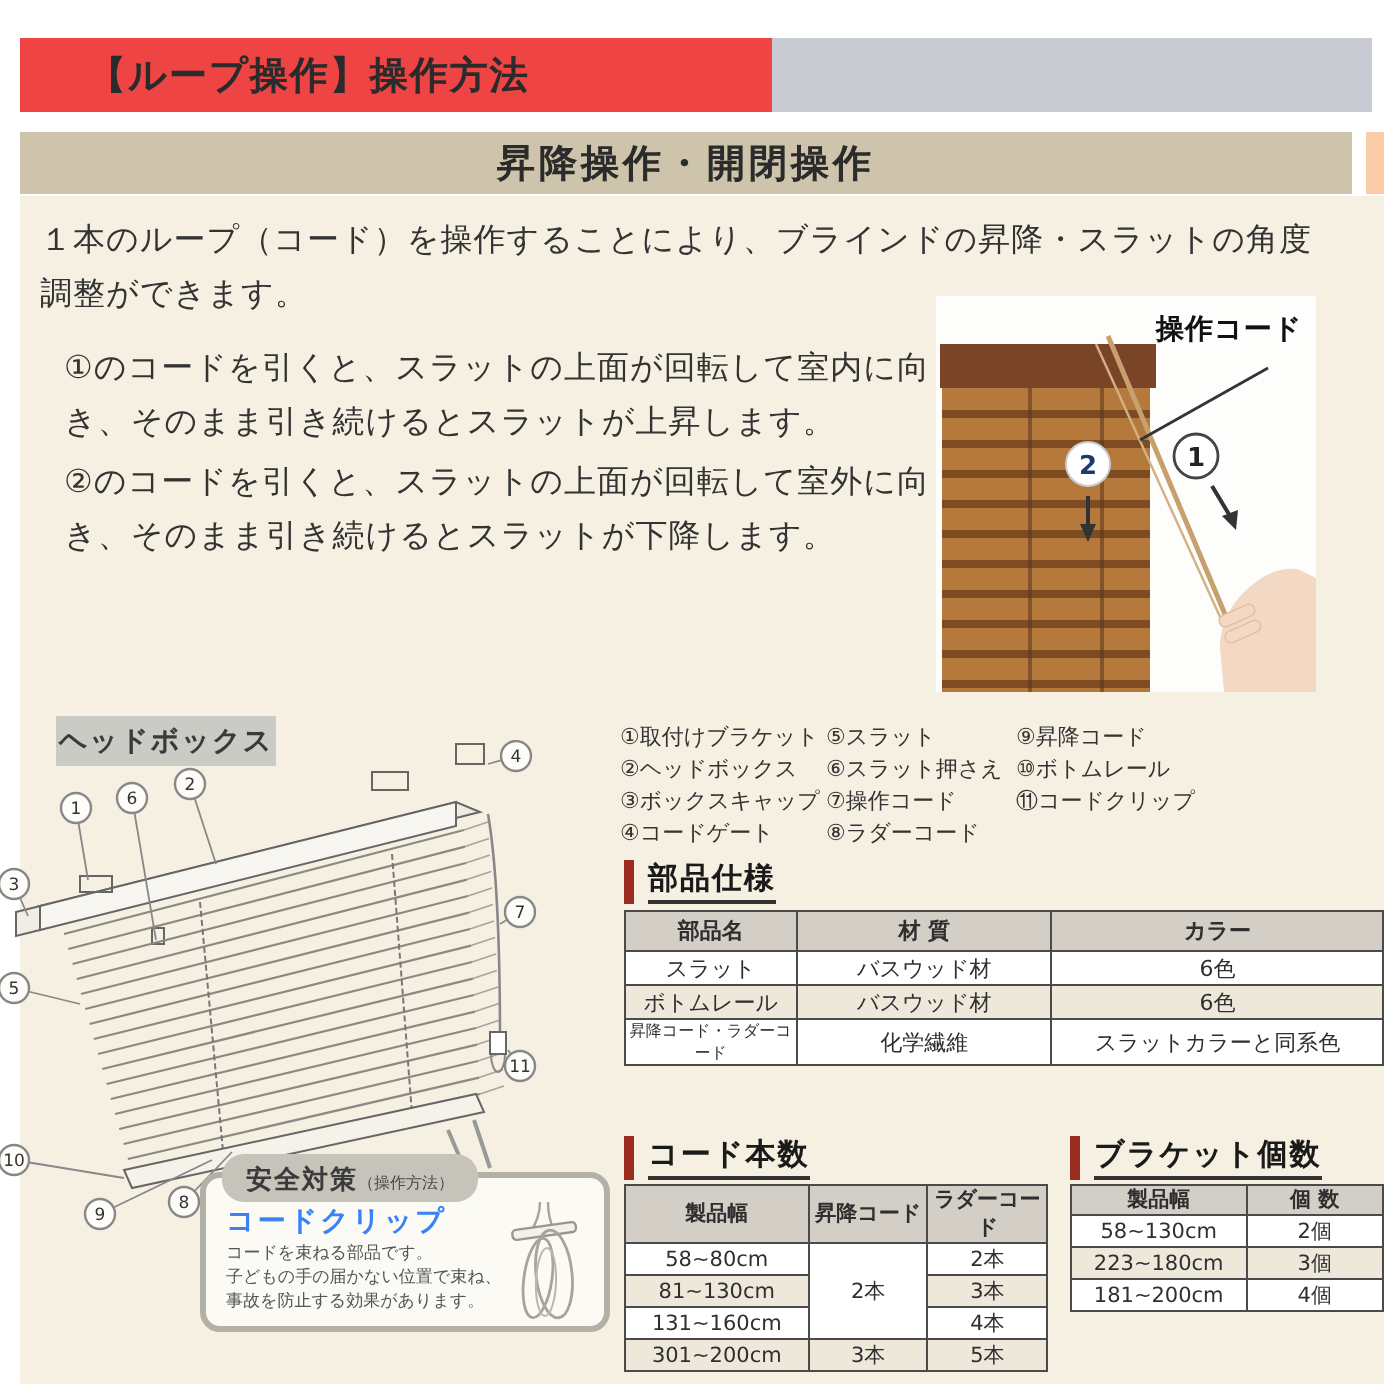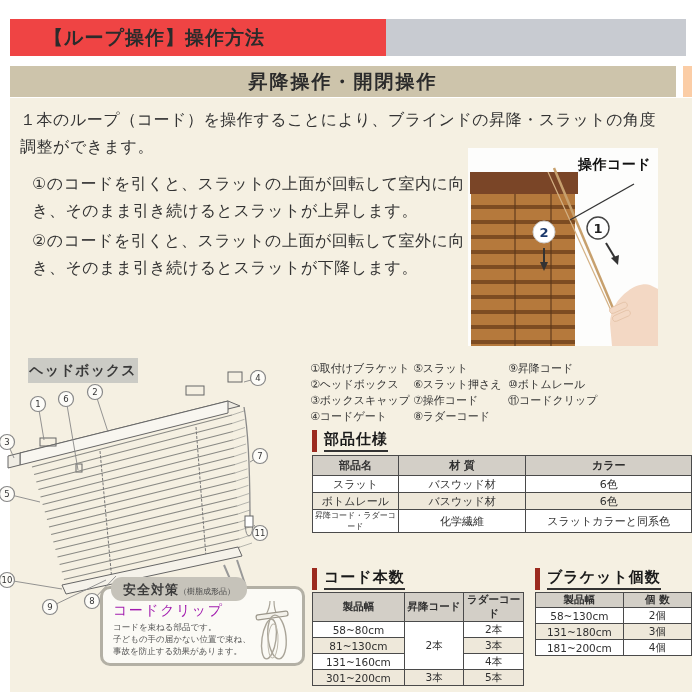--- a/index.html
+++ b/index.html
@@ -59,21 +59,21 @@
   .beige { background:#eee8da; }
   .cell-sm { font-size:8px; }
 
   
   .safety { position:absolute; left:100px; top:586px; width:205px; height:80px; background:#fbfaf5;
             border:3px solid #b3b0a5; border-radius:10px; }
   .safety-tab { position:absolute; left:8px; top:-12px; background:#c6c3ba; border-radius:11px;
                 padding:2px 12px; white-space:nowrap; }
   .safety-tab .big { font-size:13px; font-weight:bold; color:#3b3b3b; letter-spacing:1px; }
   .safety-tab .small { font-size:8px; color:#4a4a4a; }
-  .safety-title { position:absolute; left:10px; top:13px; font-size:14px; font-weight:normal; color:#a21caf; letter-spacing:1.5px; }
+  .safety-title { position:absolute; left:10px; top:13px; font-size:14px; font-weight:bold; color:#3b82f6; letter-spacing:1.5px; }
   .safety-line { position:absolute; left:10px; font-size:8.5px; color:#555; line-height:11.5px; white-space:nowrap; }
   .clip-svg { position:absolute; right:3px; top:10px; }
 </style>
 </head>
 <body>
 
 <div id="canvas">
   <div class="cream"></div>
 
   <div class="bar1">
@@ -261,33 +261,33 @@
     <tbody>
         <tr>
       <th>製品幅</th>
       <th>個 数</th>
     </tr>
     <tr>
       <td>58~130cm</td>
       <td>2個</td>
     </tr>
     <tr class="beige">
-      <td>131~180cm</td>
+      <td>223~180cm</td>
       <td>3個</td>
     </tr>
     <tr>
       <td>181~200cm</td>
       <td>4個</td>
     </tr>
   </tbody>
     </table>
 
   <div class="safety">
     <div class="safety-tab">
-      <span class="big">安全対策</span><span class="small">（樹脂成形品）</span>
+      <span class="big">安全対策</span><span class="small">（操作方法）</span>
     </div>
     <div class="safety-title">コードクリップ</div>
     <div class="safety-line" style="top:33px;">コードを束ねる部品です。</div>
     <div class="safety-line" style="top:45px;">子どもの手の届かない位置で束ね、</div>
     <div class="safety-line" style="top:57px;">事故を防止する効果があります。</div>
     <svg class="clip-svg" width="55" height="62" viewBox="0 0 55 62">
       <path d="M26,2 C26,8 24,12 22,16 M30,2 C30,8 31,12 33,16" stroke="#a9a498" stroke-width="1.2" fill="none"></path>
       <rect x="12" y="14" width="32" height="5" rx="2" transform="rotate(-8 28 16)" fill="#f3f1ea" stroke="#9b968a" stroke-width="1.2"></rect>
       <ellipse cx="25" cy="40" rx="7" ry="20" transform="rotate(8 25 40)" fill="none" stroke="#a9a498" stroke-width="1.4"></ellipse>
       <ellipse cx="33" cy="38" rx="9" ry="22" transform="rotate(-6 33 38)" fill="none" stroke="#a9a498" stroke-width="1.4"></ellipse>

